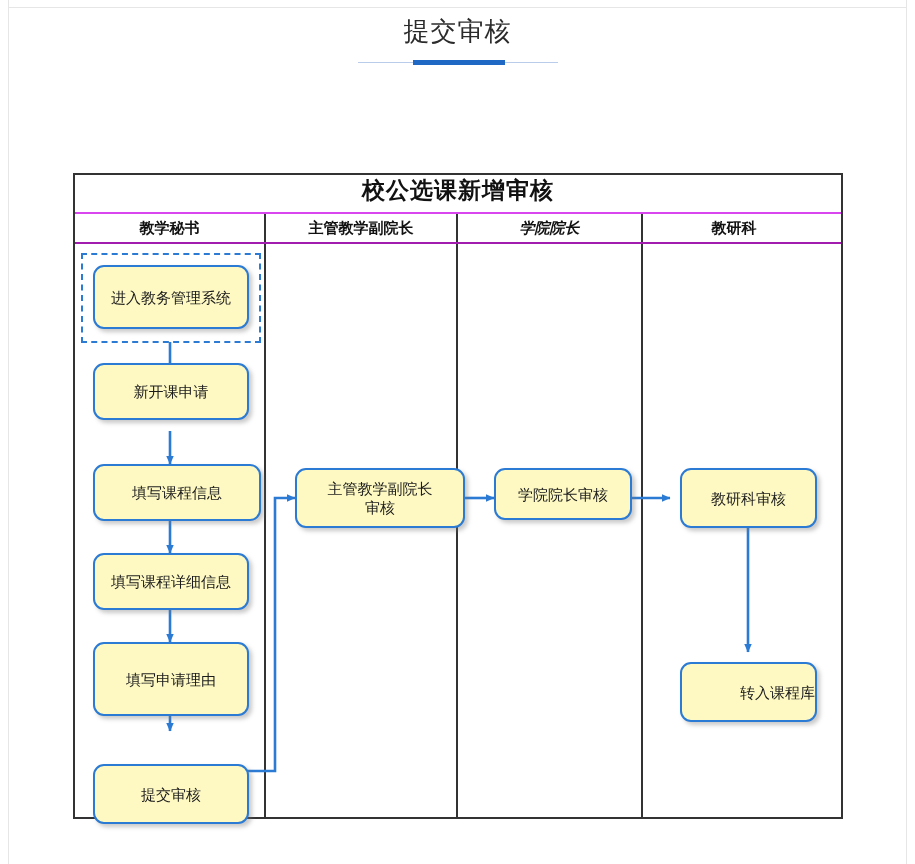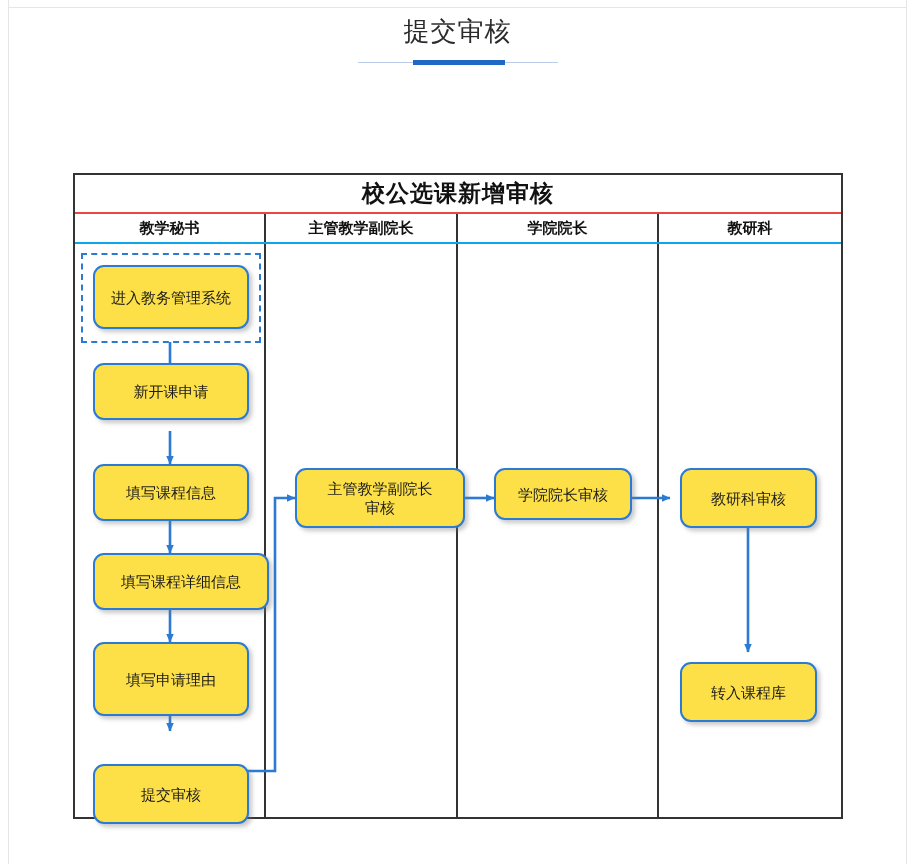--- a/index.html
+++ b/index.html
@@ -73,37 +73,36 @@
     width: 770px;
     height: 646px;
     border: 2px solid #333333;
     box-sizing: border-box;
     background: #ffffff;
   }
   .flow-title-row {
     position: absolute;
     left: 0; top: 0;
     width: 100%; height: 39px;
-    border-bottom: 2px solid #ef4444;
-    box-sizing: border-box;
-    display: flex;
-    align-items: center;
+    border-bottom: 2px solid #d946ef;
+    box-sizing: border-box;
+    display: flex;
     justify-content: center;
   }
   .flow-title-text {
     font-size: 23px;
     font-weight: bold;
     color: #111111;
     letter-spacing: 1px;
   }
   .lane-header-row {
     position: absolute;
     left: 0; top: 39px;
     width: 100%; height: 30px;
-    border-bottom: 2px solid #0ea5e9;
+    border-bottom: 2px solid #a21caf;
     box-sizing: border-box;
     display: flex;
   }
   .lane-header-cell {
     display: flex;
     align-items: center;
     justify-content: center;
     font-size: 15px;
     font-weight: bold;
     color: #111111;
@@ -122,36 +121,36 @@
   .lane-col {
     box-sizing: border-box;
     border-right: 2px solid #333333;
     position: relative;
   }
   .lane-col:last-child { border-right: none; }
 
   
   .col-w0 { width: 191px; }
   .col-w1 { width: 192px; }
-  .col-w2 { width: 201px; }
+  .col-w2 { width: 185px; font-style: italic; }
   .col-w3 { width: 182px; }
 
   
   .flow-canvas {
     position: absolute;
     left: 73px; top: 173px;
     width: 770px; height: 646px;
     pointer-events: none;
   }
   .flow-canvas > * { pointer-events: auto; }
 
   .node {
     position: absolute;
     box-sizing: border-box;
-    background: #fde047;
+    background: #fef9c3;
     border: 2px solid #2b7ad4;
     border-radius: 11px;
     display: flex;
     align-items: center;
     justify-content: center;
     text-align: center;
     font-size: 15px;
     line-height: 19px;
     color: #1b1b1b;
     box-shadow: 3px 3px 4px rgba(120,120,120,0.40);
@@ -242,25 +241,25 @@
   <div class="selection-box" style="left:8px; top:80px; width:180px; height:90px;"></div>
 
   <div class="node" style="left:20px; top:92px; width:156px; height:64px;">
     <span>进入教务管理系统</span>
   </div>
 
   <div class="node" style="left:20px; top:190px; width:156px; height:57px;">
     <span>新开课申请</span>
   </div>
 
-  <div class="node" style="left:20px; top:291px; width:156px; height:57px;">
+  <div class="node" style="left:20px; top:291px; width:168px; height:57px;">
     <span>填写课程信息</span>
   </div>
 
-  <div class="node" style="left:20px; top:380px; width:176px; height:57px;">
+  <div class="node" style="left:20px; top:380px; width:156px; height:57px;">
     <span>填写课程详细信息</span>
   </div>
 
   <div class="node" style="left:20px; top:469px; width:156px; height:74px;">
     <span>填写申请理由</span>
   </div>
 
   <div class="node" style="left:20px; top:558px; width:156px; height:60px;margin-top:33px;">
     <span>提交审核</span>
   </div>
@@ -271,17 +270,17 @@
   </div>
 
   <div class="node" style="left:421px; top:295px; width:138px; height:52px;">
     <span>学院院长审核</span>
   </div>
 
   <div class="node" style="left:607px; top:295px; width:137px; height:60px;">
     <span>教研科审核</span>
   </div>
 
-  <div class="node" style="left:607px; top:489px; width:137px; height:60px;">
+  <div class="node" style="left:607px; top:489px; width:137px; height:60px;justify-content:flex-end;">
     <span>转入课程库</span>
   </div>
 
 </div>
 
 </body></html>

